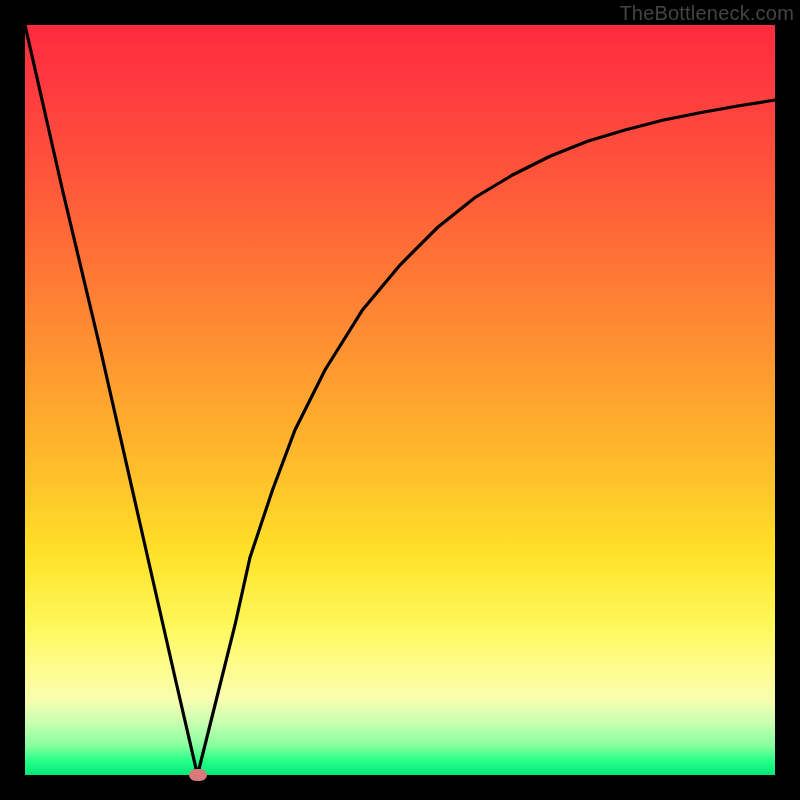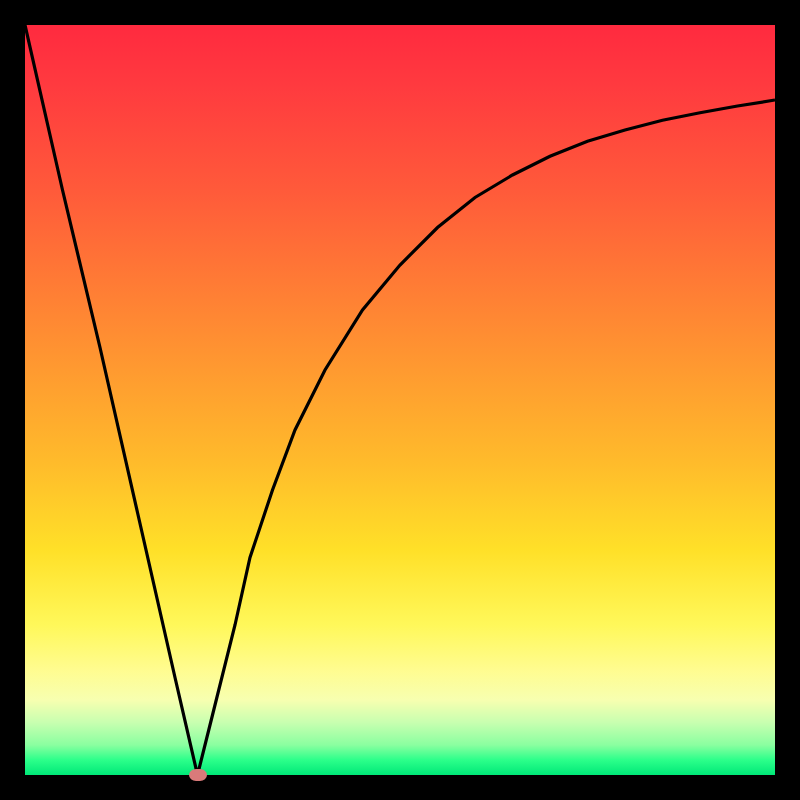--- a/index.html
+++ b/index.html
@@ -67,13 +67,14 @@
 </head>
 <body>
 
 <div class="chart-wrap">
   <div class="plot-area">
     <svg class="curve" viewBox="0 0 750 750" preserveAspectRatio="none">
       <path id="curve-path" fill="none" stroke="#000000" stroke-width="3.2" d="M0.00 0.00 L37.50 165.00 L75.00 322.50 L112.50 487.50 L150.00 652.50 L172.50 750.00 L187.50 690.00 L210.00 600.00 L225.00 532.50 L247.50 465.00 L270.00 405.00 L300.00 345.00 L337.50 285.00 L375.00 240.00 L412.50 202.50 L450.00 172.50 L487.50 150.00 L525.00 131.25 L562.50 116.25 L600.00 105.00 L637.50 95.25 L675.00 87.75 L712.50 81.00 L750.00 75.00"></path>
     </svg>
     <div class="min-marker" id="min-marker" style="left: 172.5px; top: 750px; background: rgb(217, 122, 122);"></div>
   </div>
+  <div class="watermark">TheBottleneck.com</div>
 </div>
 
 </body></html>

